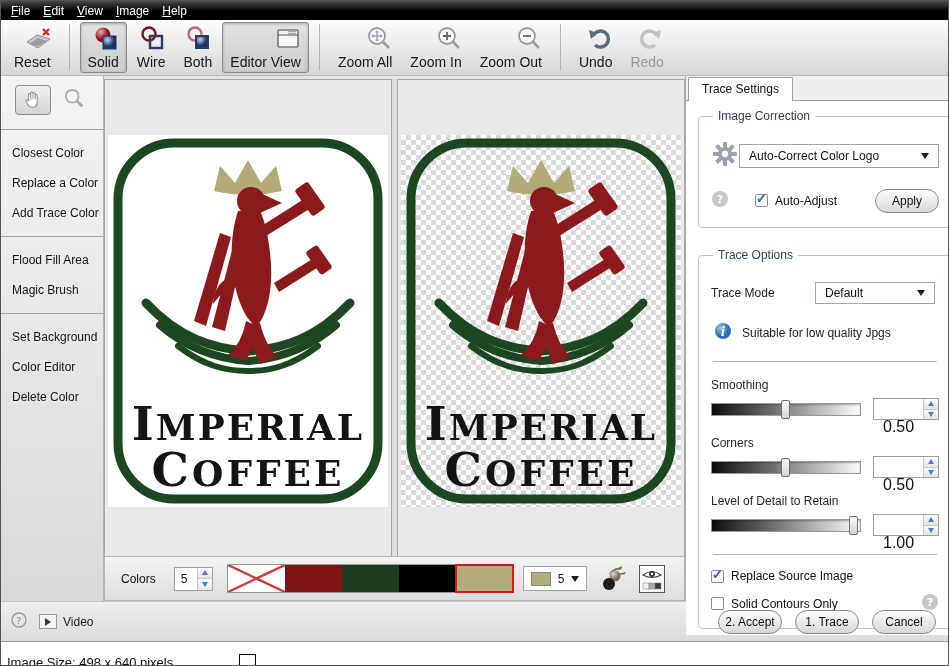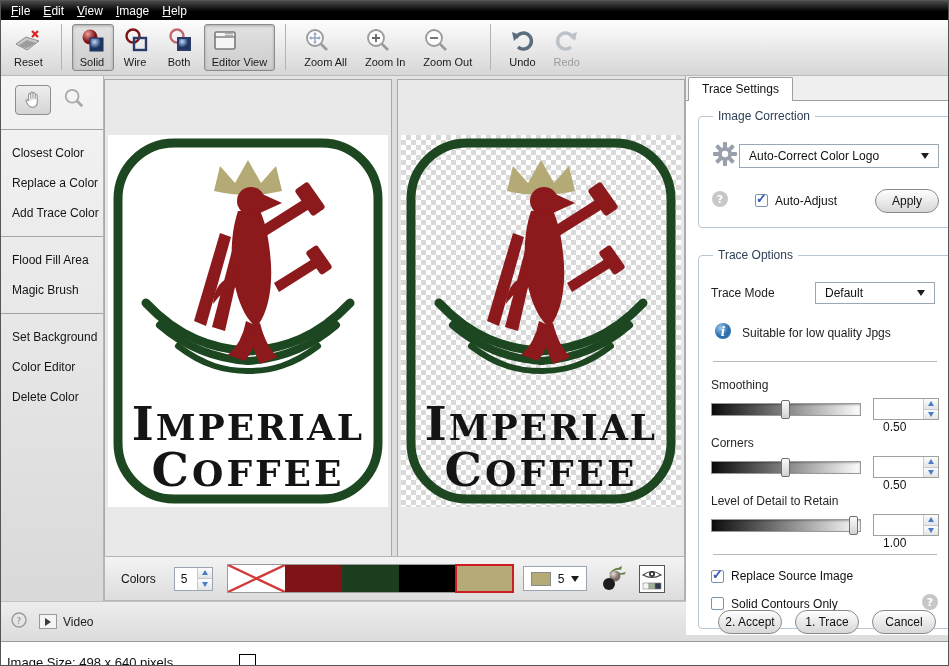--- a/index.html
+++ b/index.html
@@ -11,22 +11,22 @@
     border:1px solid #555;
   }
   
   .menubar { height:19px; background:linear-gradient(#4a4a4a,#000 55%);
     display:flex; align-items:center; padding-left:8px; }
   .menu-item { color:#fff; font-size:12px; padding:0 11px 0 2px; cursor:default; }
   .menu-item .ul { text-decoration: underline; }
   
   .toolbar { height:56px; background:linear-gradient(#fdfdfd,#d6d6d6);
     border-bottom:1px solid #b9b9b9; display:flex; align-items:center; padding:1px 4px 2px 4px; }
-  .tbtn { display:flex; flex-direction:column; align-items:flex-start; justify-content:flex-end;
-    min-width:40px; padding:3px 7px 2px 7px; font-size:11px; color:#1a1a1a;
+  .tbtn { display:flex; flex-direction:column; align-items:flex-end; justify-content:flex-end;
+    min-width:40px; padding:3px 7px 2px 7px; font-size:14px; color:#1a1a1a;
     border:1px solid transparent; border-radius:3px; margin:0 1px; cursor:default; }
   .tbtn svg { width:26px; height:26px; margin-bottom:2px; }
   .tbtn.sel { border:1px solid #8b8b8b; background:linear-gradient(#e2e2e2,#cccccc);
     box-shadow: inset 0 1px 3px rgba(0,0,0,.25); }
   .tbtn.disabled { color:#9a9a9a; }
   .tsep { width:1px; height:46px; background:#b3b3b3; margin:0 9px; }
   
   .main { display:flex; height:525px; }
   .sidebar { width:103px; background:linear-gradient(#f4f4f4,#d9d9d9);
     border-right:1px solid #b5b5b5; font-size:12px; color:#151515; flex:none; }
@@ -96,21 +96,21 @@
   .select.small { flex:none; width:120px; height:22px; margin-left:0; }
   .hintrow { display:flex; align-items:center; gap:10px; margin-top:18px; font-size:12px; color:#222; padding-left:3px; }
   .hline { border-top:1px solid #b9b9b9; margin:18px 2px 0 2px; }
   .slbl { font-size:12px; color:#272727; margin-top:16px; }
   .srow { display:flex; align-items:center; margin-top:6px; }
   .track { position:relative; width:150px; height:13px; border:1px solid #9a9a9a;
     background:linear-gradient(to right,#0c0c0c,#fdfdfd); box-shadow:inset 0 1px 2px rgba(0,0,0,.3); }
   .thumb { position:absolute; top:-4px; width:9px; height:19px; border:1px solid #6f6f6f; border-radius:2px;
     background:linear-gradient(#fafafa,#d2d2d2); }
   .spinval { display:flex; align-items:stretch; height:22px; width:66px; border:1px solid #a0a0a0; background:#fff; margin-left:12px; }
-  .spinval .val { flex:1; display:flex; align-items:center; padding-left:9px; font-size:12px; color:#111;margin-top:28px; }
+  .spinval .val { flex:1; display:flex; align-items:center; padding-left:9px; font-size:16px; color:#111;margin-top:28px; }
   .cbsec { margin-top:14px; display:flex; flex-direction:column; gap:10px; }
   .cbline { display:flex; align-items:center; gap:7px; font-size:12px; color:#111; }
   
   .footerrow { height:40px; background:linear-gradient(#ededed,#dcdcdc); border-top:1px solid #c3c3c3;
     display:flex; align-items:center; padding:0 12px 0 10px; }
   .qwrap svg { width:16px; height:16px; }
   .playbtn { width:18px; height:15px; border:1px solid #9a9a9a; background:#f4f4f4; display:flex;
     align-items:center; justify-content:center; margin:0 6px 0 12px; }
   .playtri { width:0;height:0;border-top:4px solid transparent;border-bottom:4px solid transparent;border-left:6px solid #3a3a3a; }
   .video-label { font-size:12px; color:#222; }

